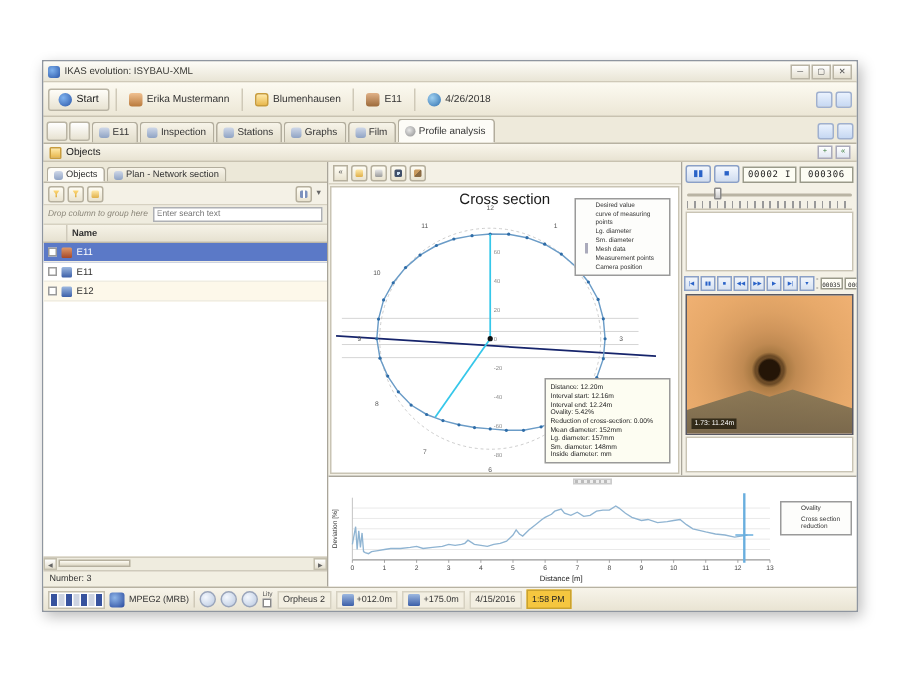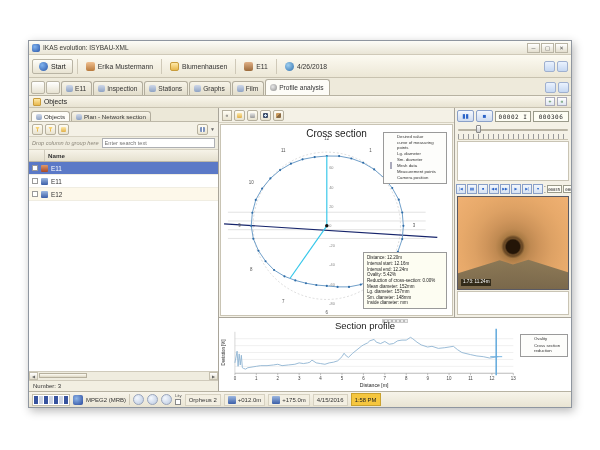--- a/index.html
+++ b/index.html
@@ -434,21 +434,20 @@
           <div class="rp-video">
             <span class="sediment"></span>
             <span class="vid-overlay">1.73: 11.24m</span>
           </div>
           <div class="rp-notes"></div>
         </div>
       </div>
 
       <div class="profile-panel">
         <span class="sp-grip"></span>
-        <div class="sp-title">Section profile</div>
         <svg id="sp-svg" width="100%" height="100%" viewBox="0 0 354 74" preserveAspectRatio="none">
             <line x1="16" y1="49" x2="296" y2="49" stroke="#e6e6e6" stroke-width="0.6"></line>
             <line x1="16" y1="42" x2="296" y2="42" stroke="#e6e6e6" stroke-width="0.6"></line>
             <line x1="16" y1="35" x2="296" y2="35" stroke="#e6e6e6" stroke-width="0.6"></line>
             <line x1="16" y1="28" x2="296" y2="28" stroke="#e6e6e6" stroke-width="0.6"></line>
             <line x1="16" y1="21" x2="296" y2="21" stroke="#e6e6e6" stroke-width="0.6"></line>
             <line x1="16" y1="56" x2="296" y2="56" stroke="#999" stroke-width="0.7"></line>
             <line x1="16" y1="14" x2="16" y2="56" stroke="#bbb" stroke-width="0.6"></line>
             <line x1="16" y1="56" x2="16" y2="58" stroke="#999" stroke-width="0.6"></line>
             <text x="16" y="63" font-size="4.5" fill="#444" text-anchor="middle">0</text>

